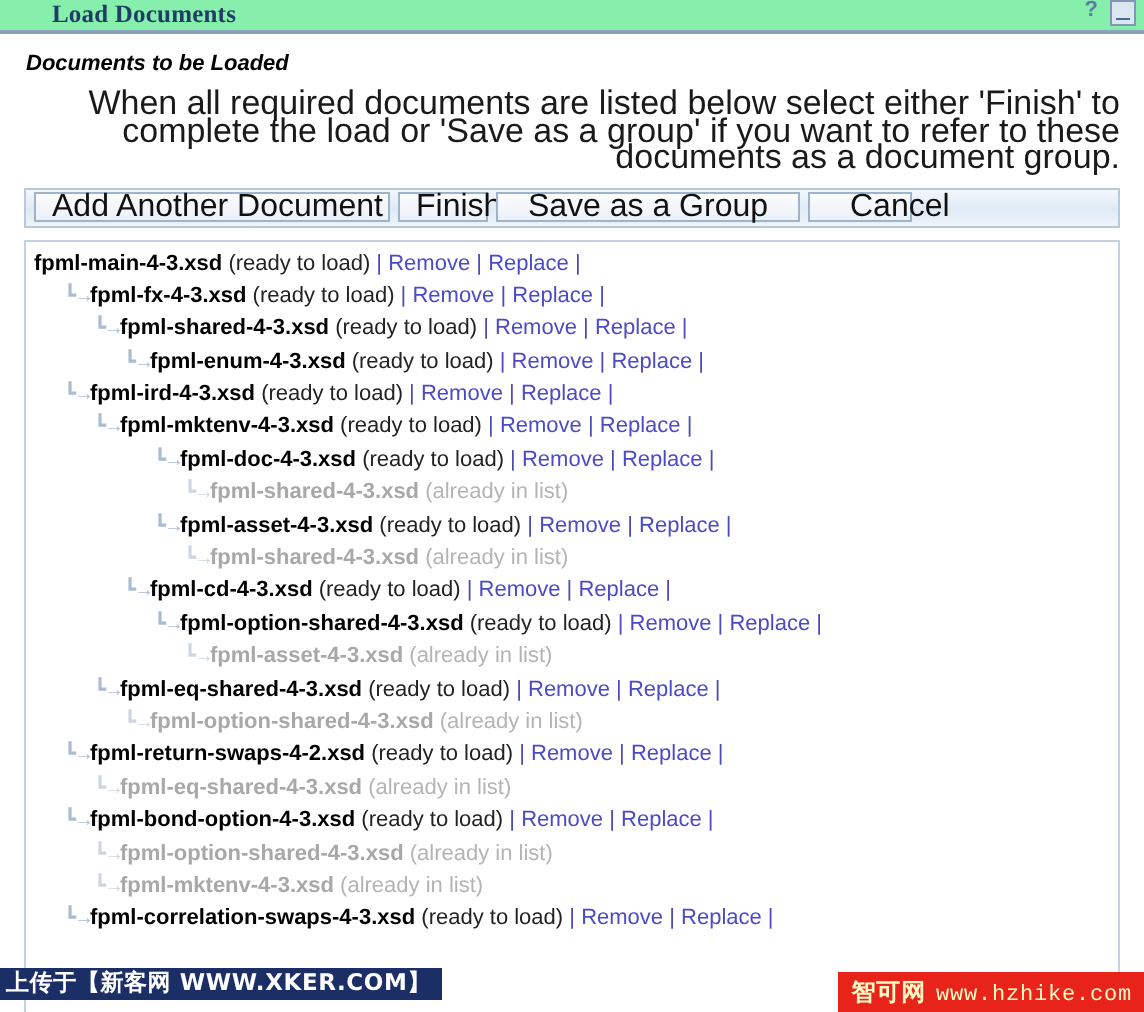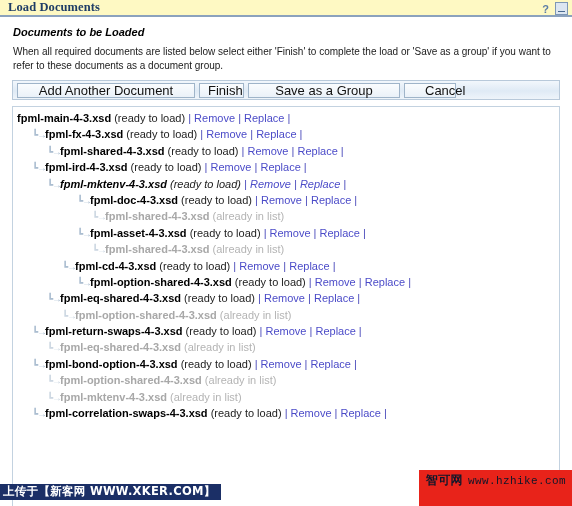--- a/index.html
+++ b/index.html
@@ -14,25 +14,25 @@
     overflow: hidden;
     font-family: "Liberation Sans", "DejaVu Sans", sans-serif;
     font-size: 11px;
     color: #111111;
     position: relative;
   }
 
   
   #titlebar {
     height: 17px;
-    background: #fef9c3;
+    background: #86efac;
     border-bottom: 2px solid #8ba2bd;
     display: flex;
-    align-items: flex-end;
-    padding: 0 4px 0 8px;
+    align-items: flex-start;
+    padding: 0 4px 0 26px;
     box-sizing: border-box;
   }
   #title-text {
     font-family: "Liberation Serif", "DejaVu Serif", serif;
     font-weight: bold;
     font-size: 12.5px;
     color: #1f3d66;
     letter-spacing: .1px;
     flex: 1 1 auto;
     white-space: nowrap;
@@ -71,44 +71,45 @@
     box-sizing: border-box;
   }
   #section-heading {
     font-weight: bold;
     font-size: 11px;
     color: #000000;
     margin: 0 0 7px 1px;
     font-style: italic;
   }
   #description {
-    font-size: 10px;
+    font-size: 17px;
     line-height: 13.5px;
     color: #1a1a1a;
     margin: 0 0 8px 1px;
     max-width: 548px;
+    text-align: right;
   }
 
   
   #button-strip {
     height: 20px;
     background: linear-gradient(to bottom, #f2f7fc 0%, #dfeaf5 55%, #eef4fa 100%);
     border: 1px solid #b8c9da;
     display: flex;
     align-items: center;
     padding: 0 2px;
     box-sizing: border-box;
     margin-bottom: 6px;
   }
   .btn {
     height: 15px;
     line-height: 14px;
     background: linear-gradient(to bottom, #fafcfe 0%, #eaf1f8 100%);
     border: 1px solid #9fb4c9;
-    font-size: 13px;
+    font-size: 16px;
     font-family: "Liberation Sans", "DejaVu Sans", sans-serif;
     color: #111;
     text-align: center;
     padding: 0 8px;
     margin: 0 2px;
     box-sizing: border-box;
     cursor: pointer;
     white-space: nowrap;
   }
   #btn-add { width: 178px; }
@@ -175,25 +176,25 @@
     padding: 1px 5px 2px 3px;
     letter-spacing: .3px;
     white-space: nowrap;
     line-height: 13px;
   }
   #wm-right {
     position: absolute;
     right: 0;
     bottom: 0;
     background: #e8231a;
-    color: #0f172a;
+    color: #fef9c3;
     font-family: "DejaVu Sans", sans-serif;
     font-size: 12px;
     font-weight: bold;
-    padding: 3px 6px 17px 7px;
+    padding: 3px 6px 0 7px;
     white-space: nowrap;
     line-height: 15px;
     letter-spacing: .4px;
   }
   #wm-right .wm-url {
     font-family: "Liberation Mono", "DejaVu Sans Mono", monospace;
     font-size: 11px;
     font-weight: normal;
     margin-left: 5px;
   }
@@ -218,31 +219,33 @@
     <div class="btn" id="btn-finish">Finish</div>
     <div class="btn" id="btn-savegroup">Save as a Group</div>
     <div class="btn" id="btn-cancel">Cancel</div>
   </div>
 
   <div id="tree-panel">
 
   <div class="tree-row" style="padding-left: 4px;"><span class="fname">fpml-main-4-3.xsd</span><span class="state"> (ready to load)</span><span class="sep"> | </span><span class="lnk">Remove</span><span class="sep"> | </span><span class="lnk">Replace</span><span class="sep"> |</span></div>
       <div class="tree-row" style="padding-left: 19px;"><span class="connector">┗→</span><span class="fname">fpml-fx-4-3.xsd</span><span class="state"> (ready to load)</span><span class="sep"> | </span><span class="lnk">Remove</span><span class="sep"> | </span><span class="lnk">Replace</span><span class="sep"> |</span></div>
       <div class="tree-row" style="padding-left: 34px;"><span class="connector">┗→</span><span class="fname">fpml-shared-4-3.xsd</span><span class="state"> (ready to load)</span><span class="sep"> | </span><span class="lnk">Remove</span><span class="sep"> | </span><span class="lnk">Replace</span><span class="sep"> |</span></div>
+      <div class="tree-row" style="padding-left: 49px;"><span class="connector">┗→</span><span class="fname">fpml-enum-4-3.xsd</span><span class="state"> (ready to load)</span><span class="sep"> | </span><span class="lnk">Remove</span><span class="sep"> | </span><span class="lnk">Replace</span><span class="sep"> |</span></div>
       <div class="tree-row" style="padding-left: 19px;"><span class="connector">┗→</span><span class="fname">fpml-ird-4-3.xsd</span><span class="state"> (ready to load)</span><span class="sep"> | </span><span class="lnk">Remove</span><span class="sep"> | </span><span class="lnk">Replace</span><span class="sep"> |</span></div>
-      <div class="tree-row" style="padding-left: 34px; font-style: italic;"><span class="connector">┗→</span><span class="fname">fpml-mktenv-4-3.xsd</span><span class="state"> (ready to load)</span><span class="sep"> | </span><span class="lnk">Remove</span><span class="sep"> | </span><span class="lnk">Replace</span><span class="sep"> |</span></div>
+      <div class="tree-row" style="padding-left: 34px;"><span class="connector">┗→</span><span class="fname">fpml-mktenv-4-3.xsd</span><span class="state"> (ready to load)</span><span class="sep"> | </span><span class="lnk">Remove</span><span class="sep"> | </span><span class="lnk">Replace</span><span class="sep"> |</span></div>
       <div class="tree-row" style="padding-left: 64px;"><span class="connector">┗→</span><span class="fname">fpml-doc-4-3.xsd</span><span class="state"> (ready to load)</span><span class="sep"> | </span><span class="lnk">Remove</span><span class="sep"> | </span><span class="lnk">Replace</span><span class="sep"> |</span></div>
       <div class="tree-row row-dup" style="padding-left: 79px;"><span class="connector">┗→</span><span class="fname">fpml-shared-4-3.xsd</span><span class="state"> (already in list)</span></div>
       <div class="tree-row" style="padding-left: 64px;"><span class="connector">┗→</span><span class="fname">fpml-asset-4-3.xsd</span><span class="state"> (ready to load)</span><span class="sep"> | </span><span class="lnk">Remove</span><span class="sep"> | </span><span class="lnk">Replace</span><span class="sep"> |</span></div>
       <div class="tree-row row-dup" style="padding-left: 79px;"><span class="connector">┗→</span><span class="fname">fpml-shared-4-3.xsd</span><span class="state"> (already in list)</span></div>
       <div class="tree-row" style="padding-left: 49px;"><span class="connector">┗→</span><span class="fname">fpml-cd-4-3.xsd</span><span class="state"> (ready to load)</span><span class="sep"> | </span><span class="lnk">Remove</span><span class="sep"> | </span><span class="lnk">Replace</span><span class="sep"> |</span></div>
       <div class="tree-row" style="padding-left: 64px;"><span class="connector">┗→</span><span class="fname">fpml-option-shared-4-3.xsd</span><span class="state"> (ready to load)</span><span class="sep"> | </span><span class="lnk">Remove</span><span class="sep"> | </span><span class="lnk">Replace</span><span class="sep"> |</span></div>
+      <div class="tree-row row-dup" style="padding-left: 79px;"><span class="connector">┗→</span><span class="fname">fpml-asset-4-3.xsd</span><span class="state"> (already in list)</span></div>
       <div class="tree-row" style="padding-left: 34px;"><span class="connector">┗→</span><span class="fname">fpml-eq-shared-4-3.xsd</span><span class="state"> (ready to load)</span><span class="sep"> | </span><span class="lnk">Remove</span><span class="sep"> | </span><span class="lnk">Replace</span><span class="sep"> |</span></div>
       <div class="tree-row row-dup" style="padding-left: 49px;"><span class="connector">┗→</span><span class="fname">fpml-option-shared-4-3.xsd</span><span class="state"> (already in list)</span></div>
-      <div class="tree-row" style="padding-left: 19px;"><span class="connector">┗→</span><span class="fname">fpml-return-swaps-4-3.xsd</span><span class="state"> (ready to load)</span><span class="sep"> | </span><span class="lnk">Remove</span><span class="sep"> | </span><span class="lnk">Replace</span><span class="sep"> |</span></div>
+      <div class="tree-row" style="padding-left: 19px;"><span class="connector">┗→</span><span class="fname">fpml-return-swaps-4-2.xsd</span><span class="state"> (ready to load)</span><span class="sep"> | </span><span class="lnk">Remove</span><span class="sep"> | </span><span class="lnk">Replace</span><span class="sep"> |</span></div>
       <div class="tree-row row-dup" style="padding-left: 34px;"><span class="connector">┗→</span><span class="fname">fpml-eq-shared-4-3.xsd</span><span class="state"> (already in list)</span></div>
       <div class="tree-row" style="padding-left: 19px;"><span class="connector">┗→</span><span class="fname">fpml-bond-option-4-3.xsd</span><span class="state"> (ready to load)</span><span class="sep"> | </span><span class="lnk">Remove</span><span class="sep"> | </span><span class="lnk">Replace</span><span class="sep"> |</span></div>
       <div class="tree-row row-dup" style="padding-left: 34px;"><span class="connector">┗→</span><span class="fname">fpml-option-shared-4-3.xsd</span><span class="state"> (already in list)</span></div>
       <div class="tree-row row-dup" style="padding-left: 34px;"><span class="connector">┗→</span><span class="fname">fpml-mktenv-4-3.xsd</span><span class="state"> (already in list)</span></div>
       <div class="tree-row" style="padding-left: 19px;"><span class="connector">┗→</span><span class="fname">fpml-correlation-swaps-4-3.xsd</span><span class="state"> (ready to load)</span><span class="sep"> | </span><span class="lnk">Remove</span><span class="sep"> | </span><span class="lnk">Replace</span><span class="sep"> |</span></div>
     </div>
 
 </div>
 
 <div id="wm-left">上传于【新客网 WWW.XKER.COM】</div>

